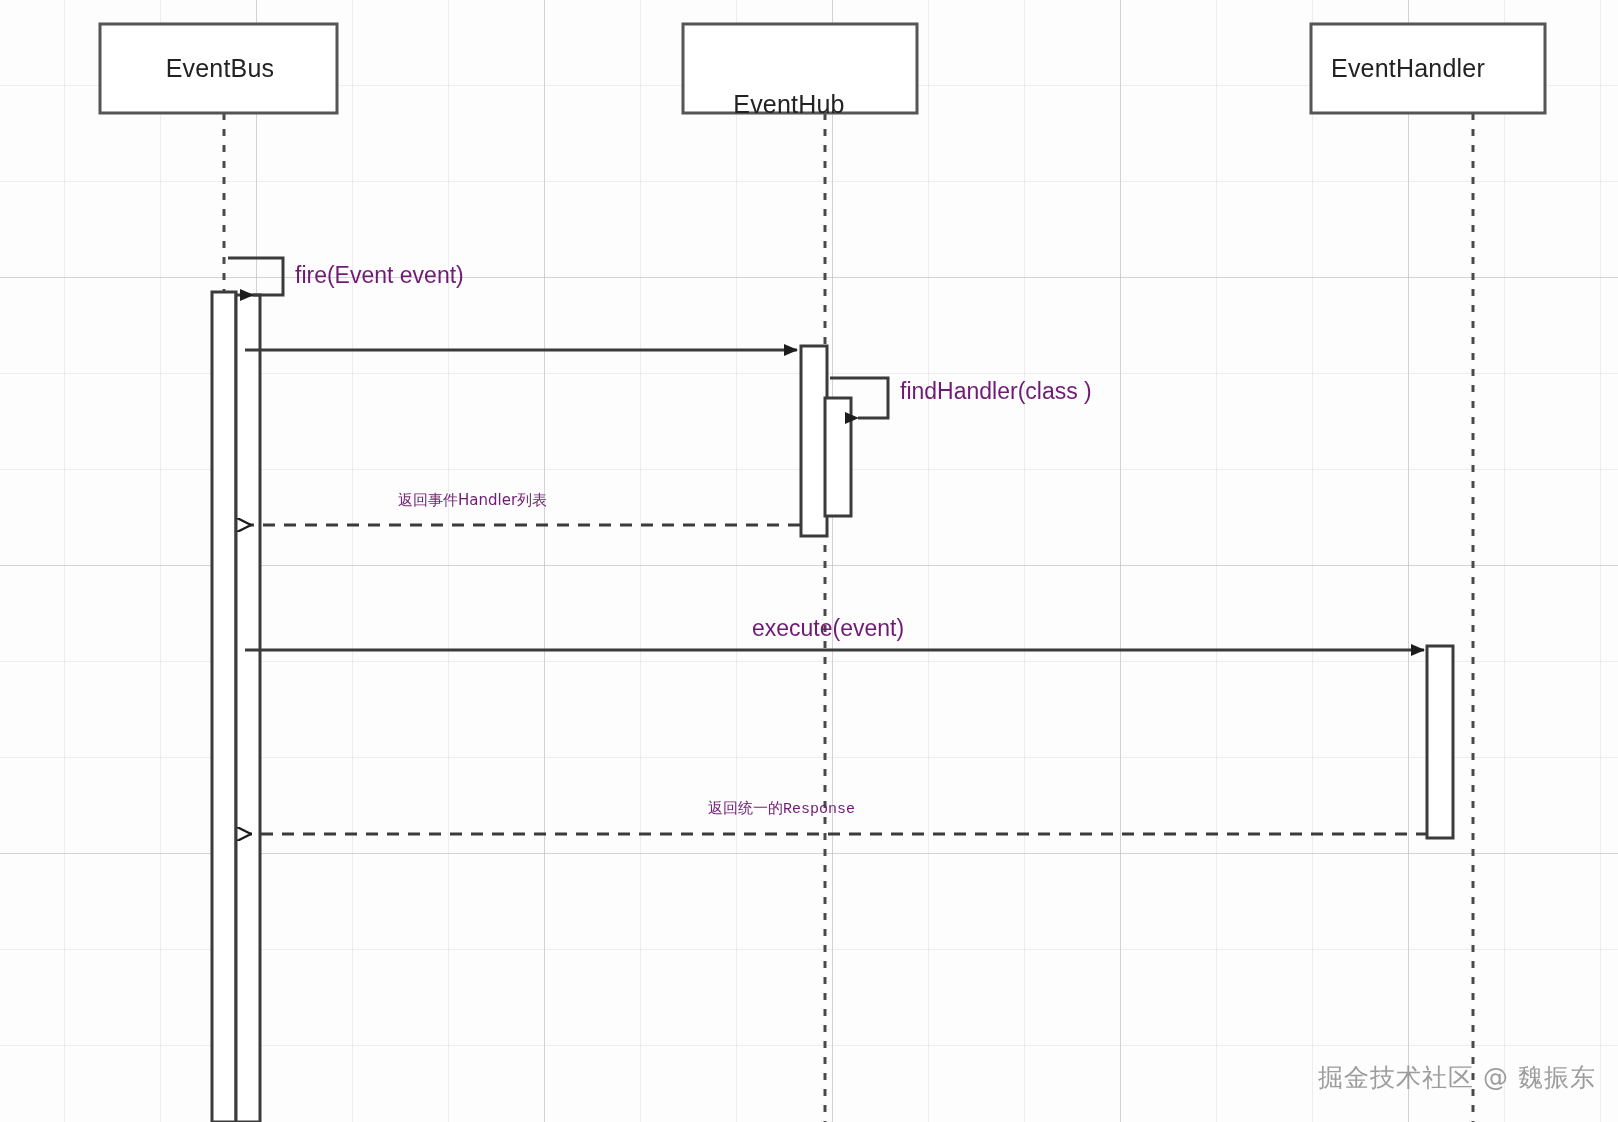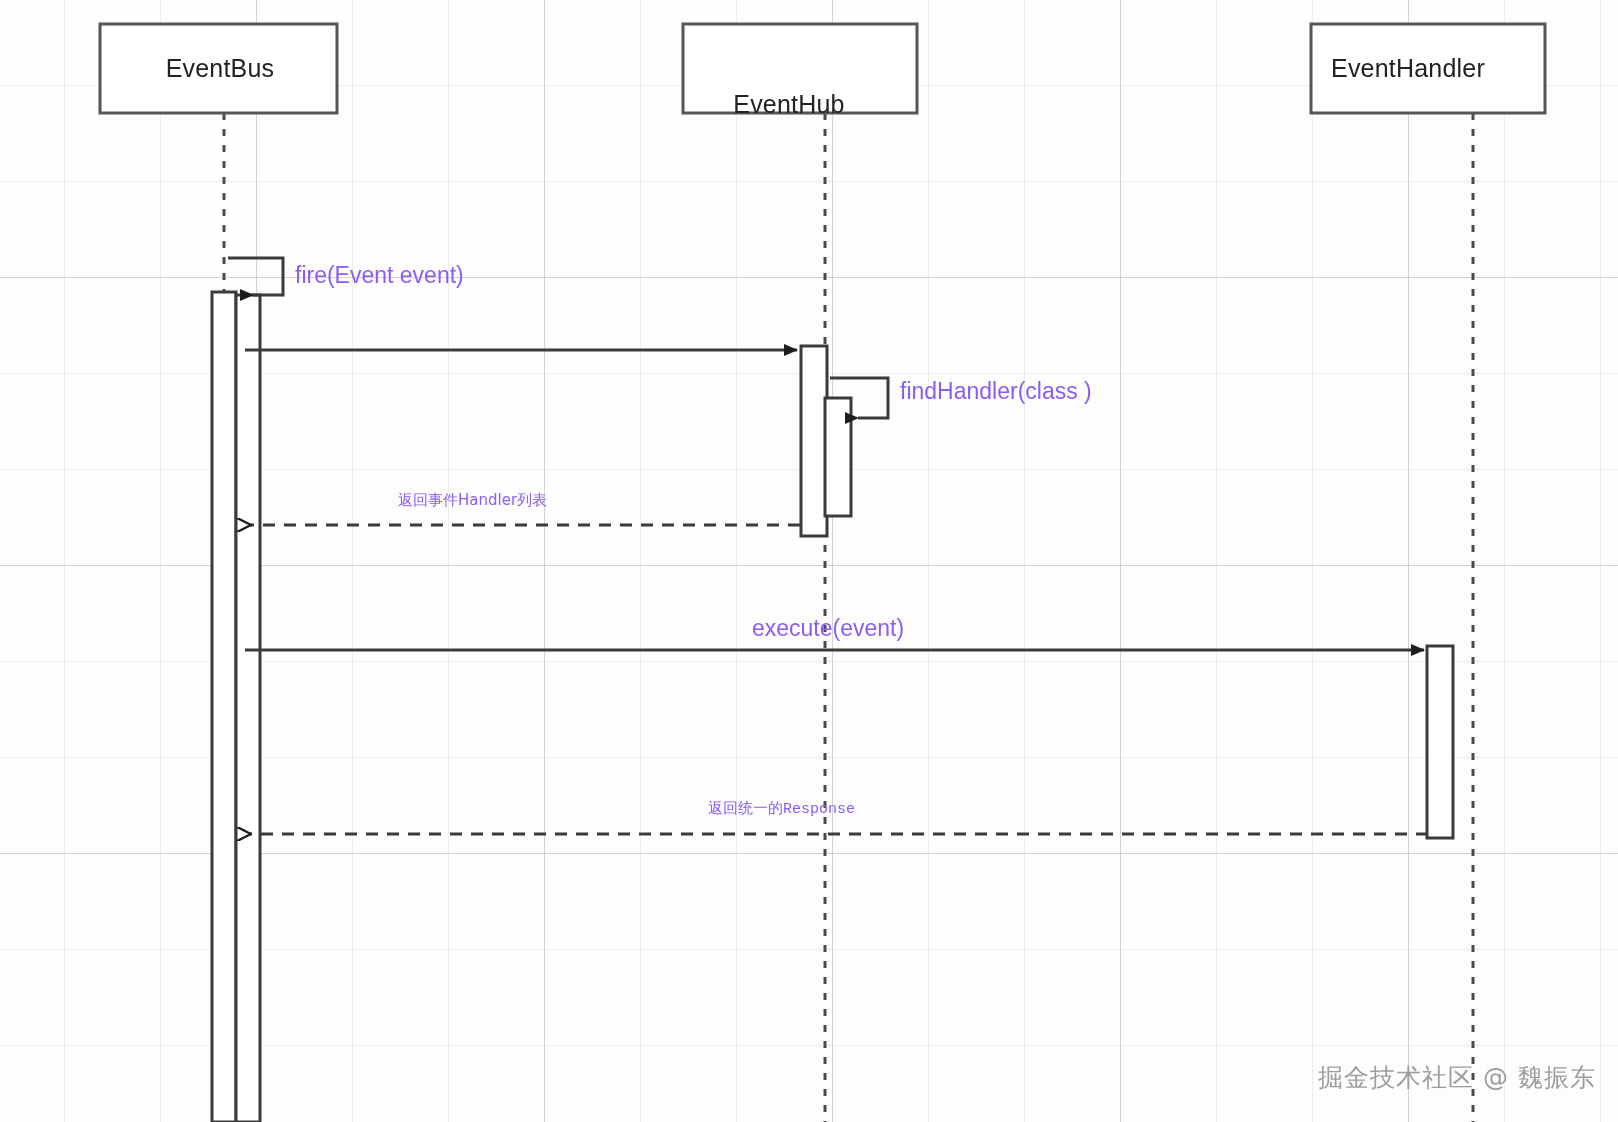--- a/index.html
+++ b/index.html
@@ -44,21 +44,21 @@
     position: absolute;
     text-align: center;
     font-size: 25px;
     color: #222222;
     letter-spacing: 0.2px;
     white-space: nowrap;
   }
   .msg-label {
     position: absolute;
     font-size: 23px;
-    color: #8b5cf6;
+    color: #701a75;
     white-space: nowrap;
   }
   .msg-label.cn {
     font-family: "DejaVu Sans", "Liberation Sans", sans-serif;
     font-size: 15px;
   }
   #watermark {
     position: absolute;
     right: 22px;
     bottom: 28px;

